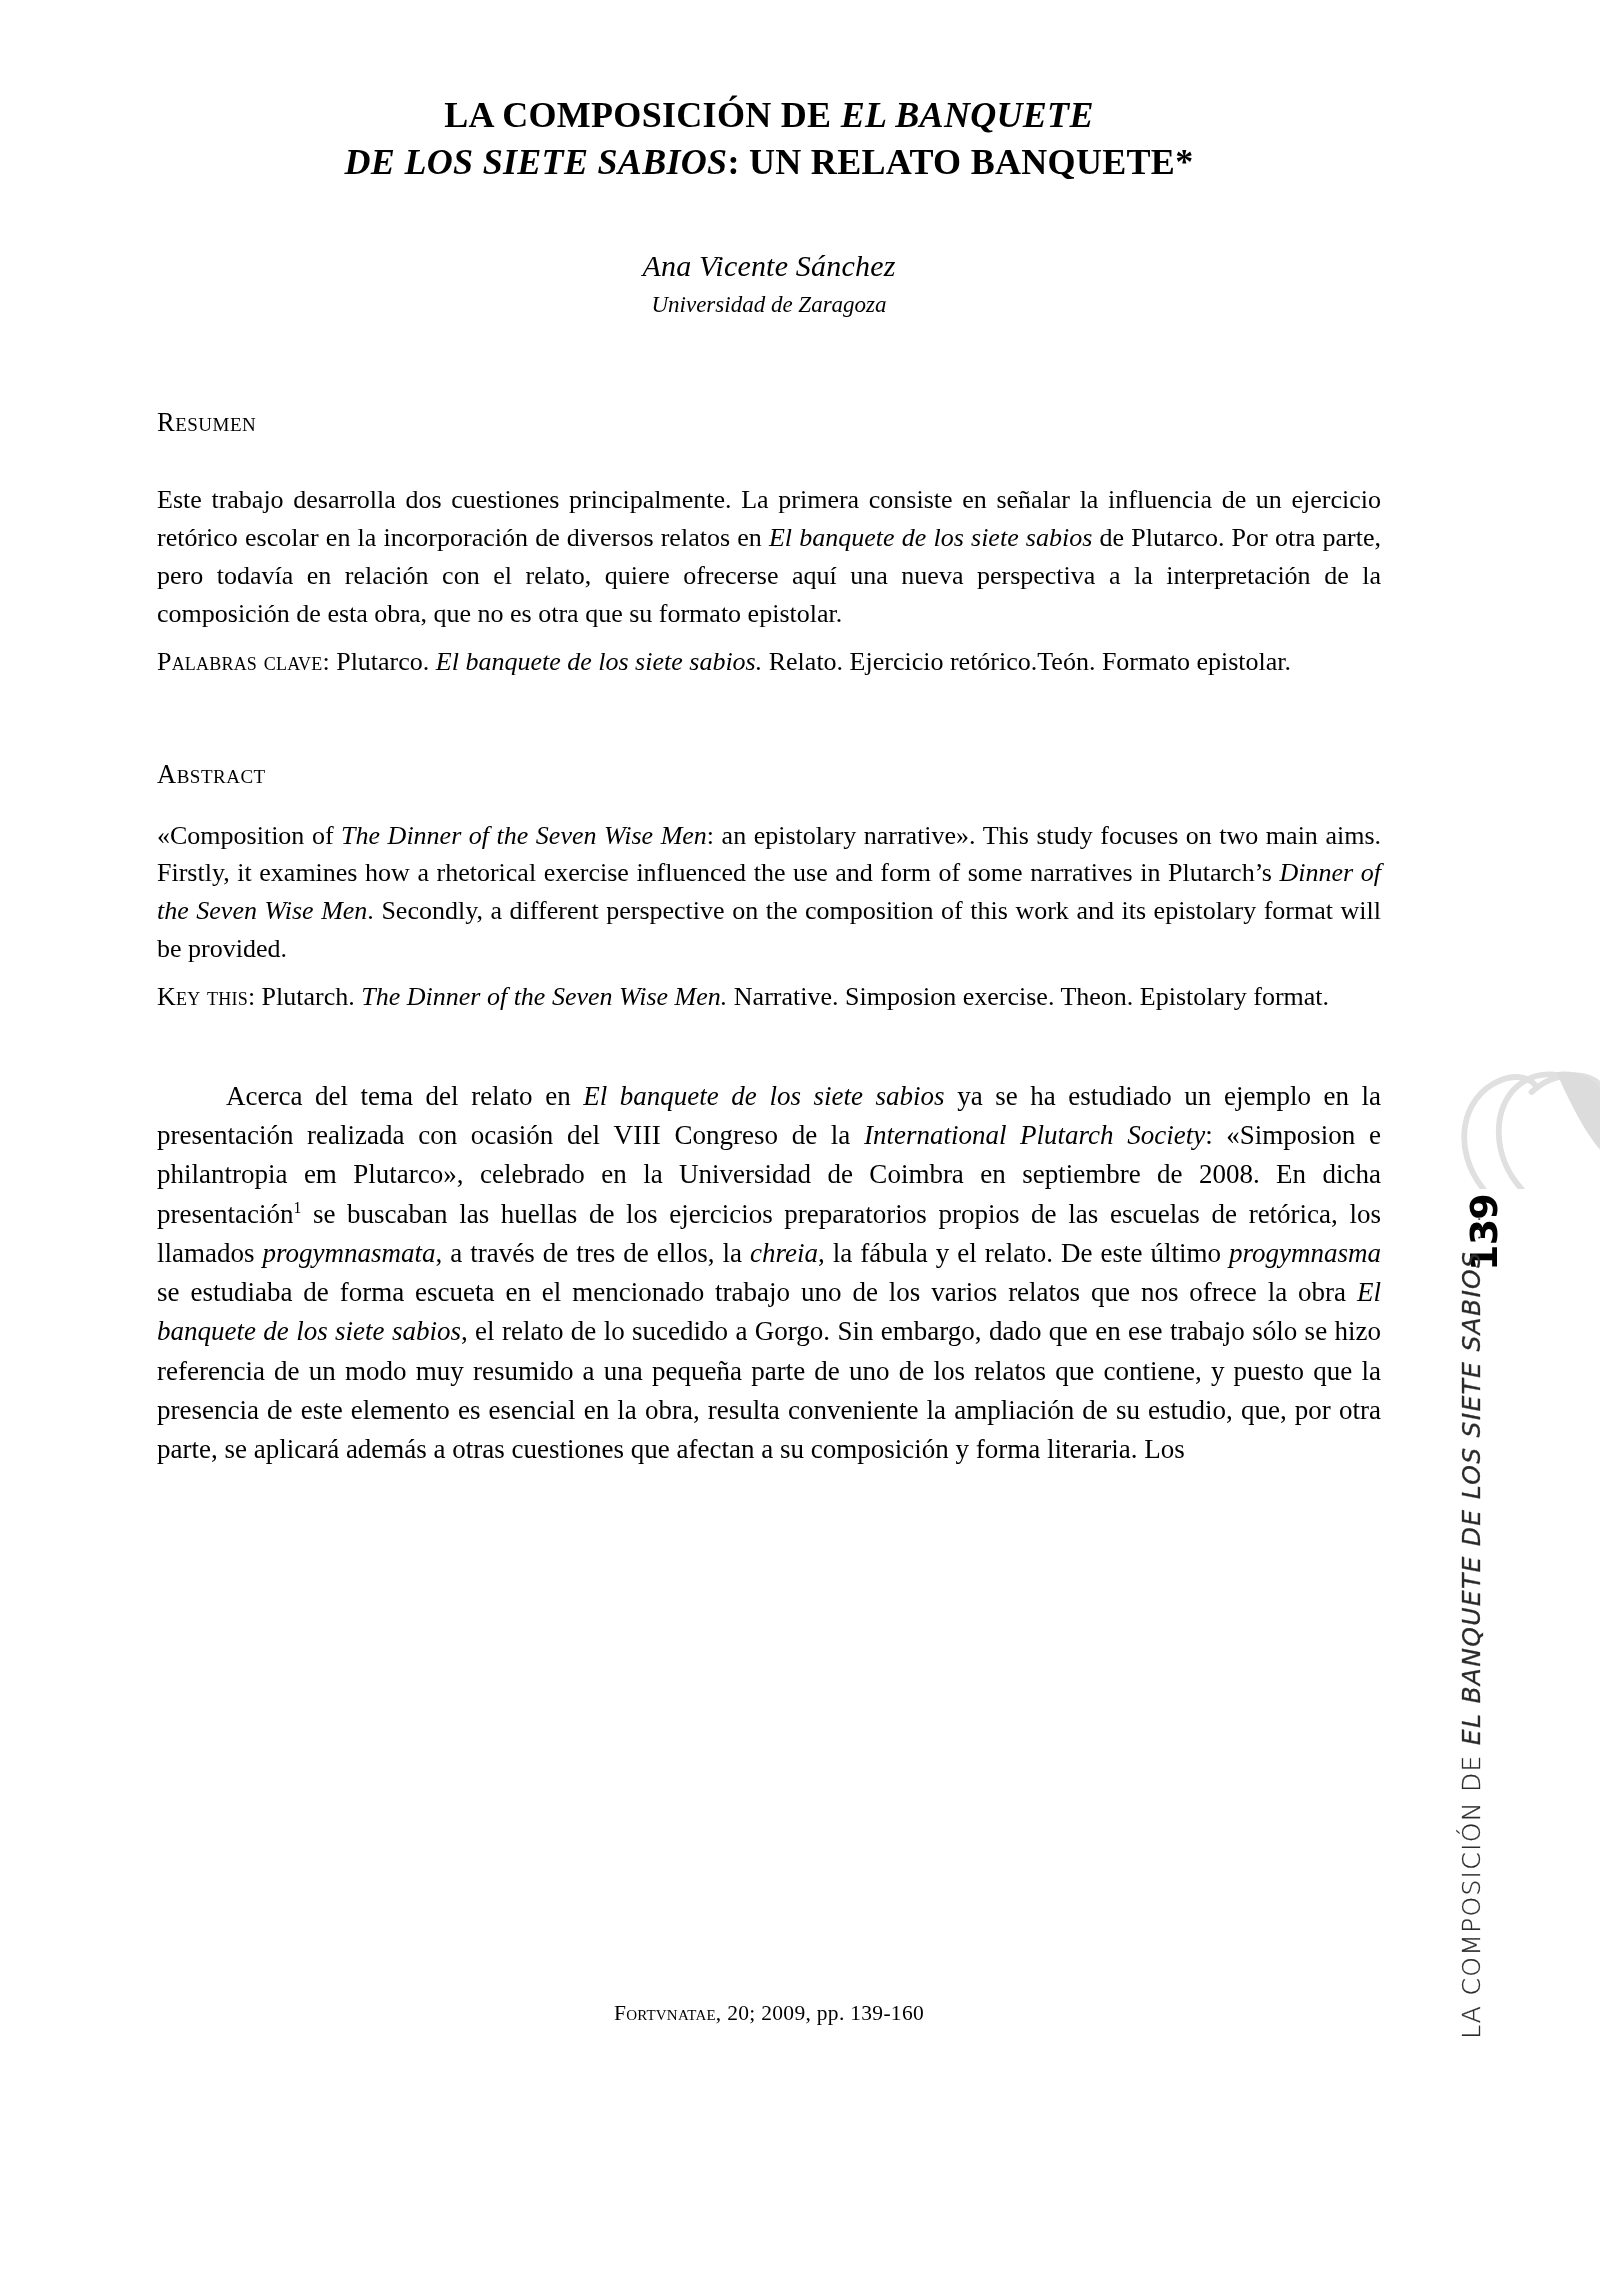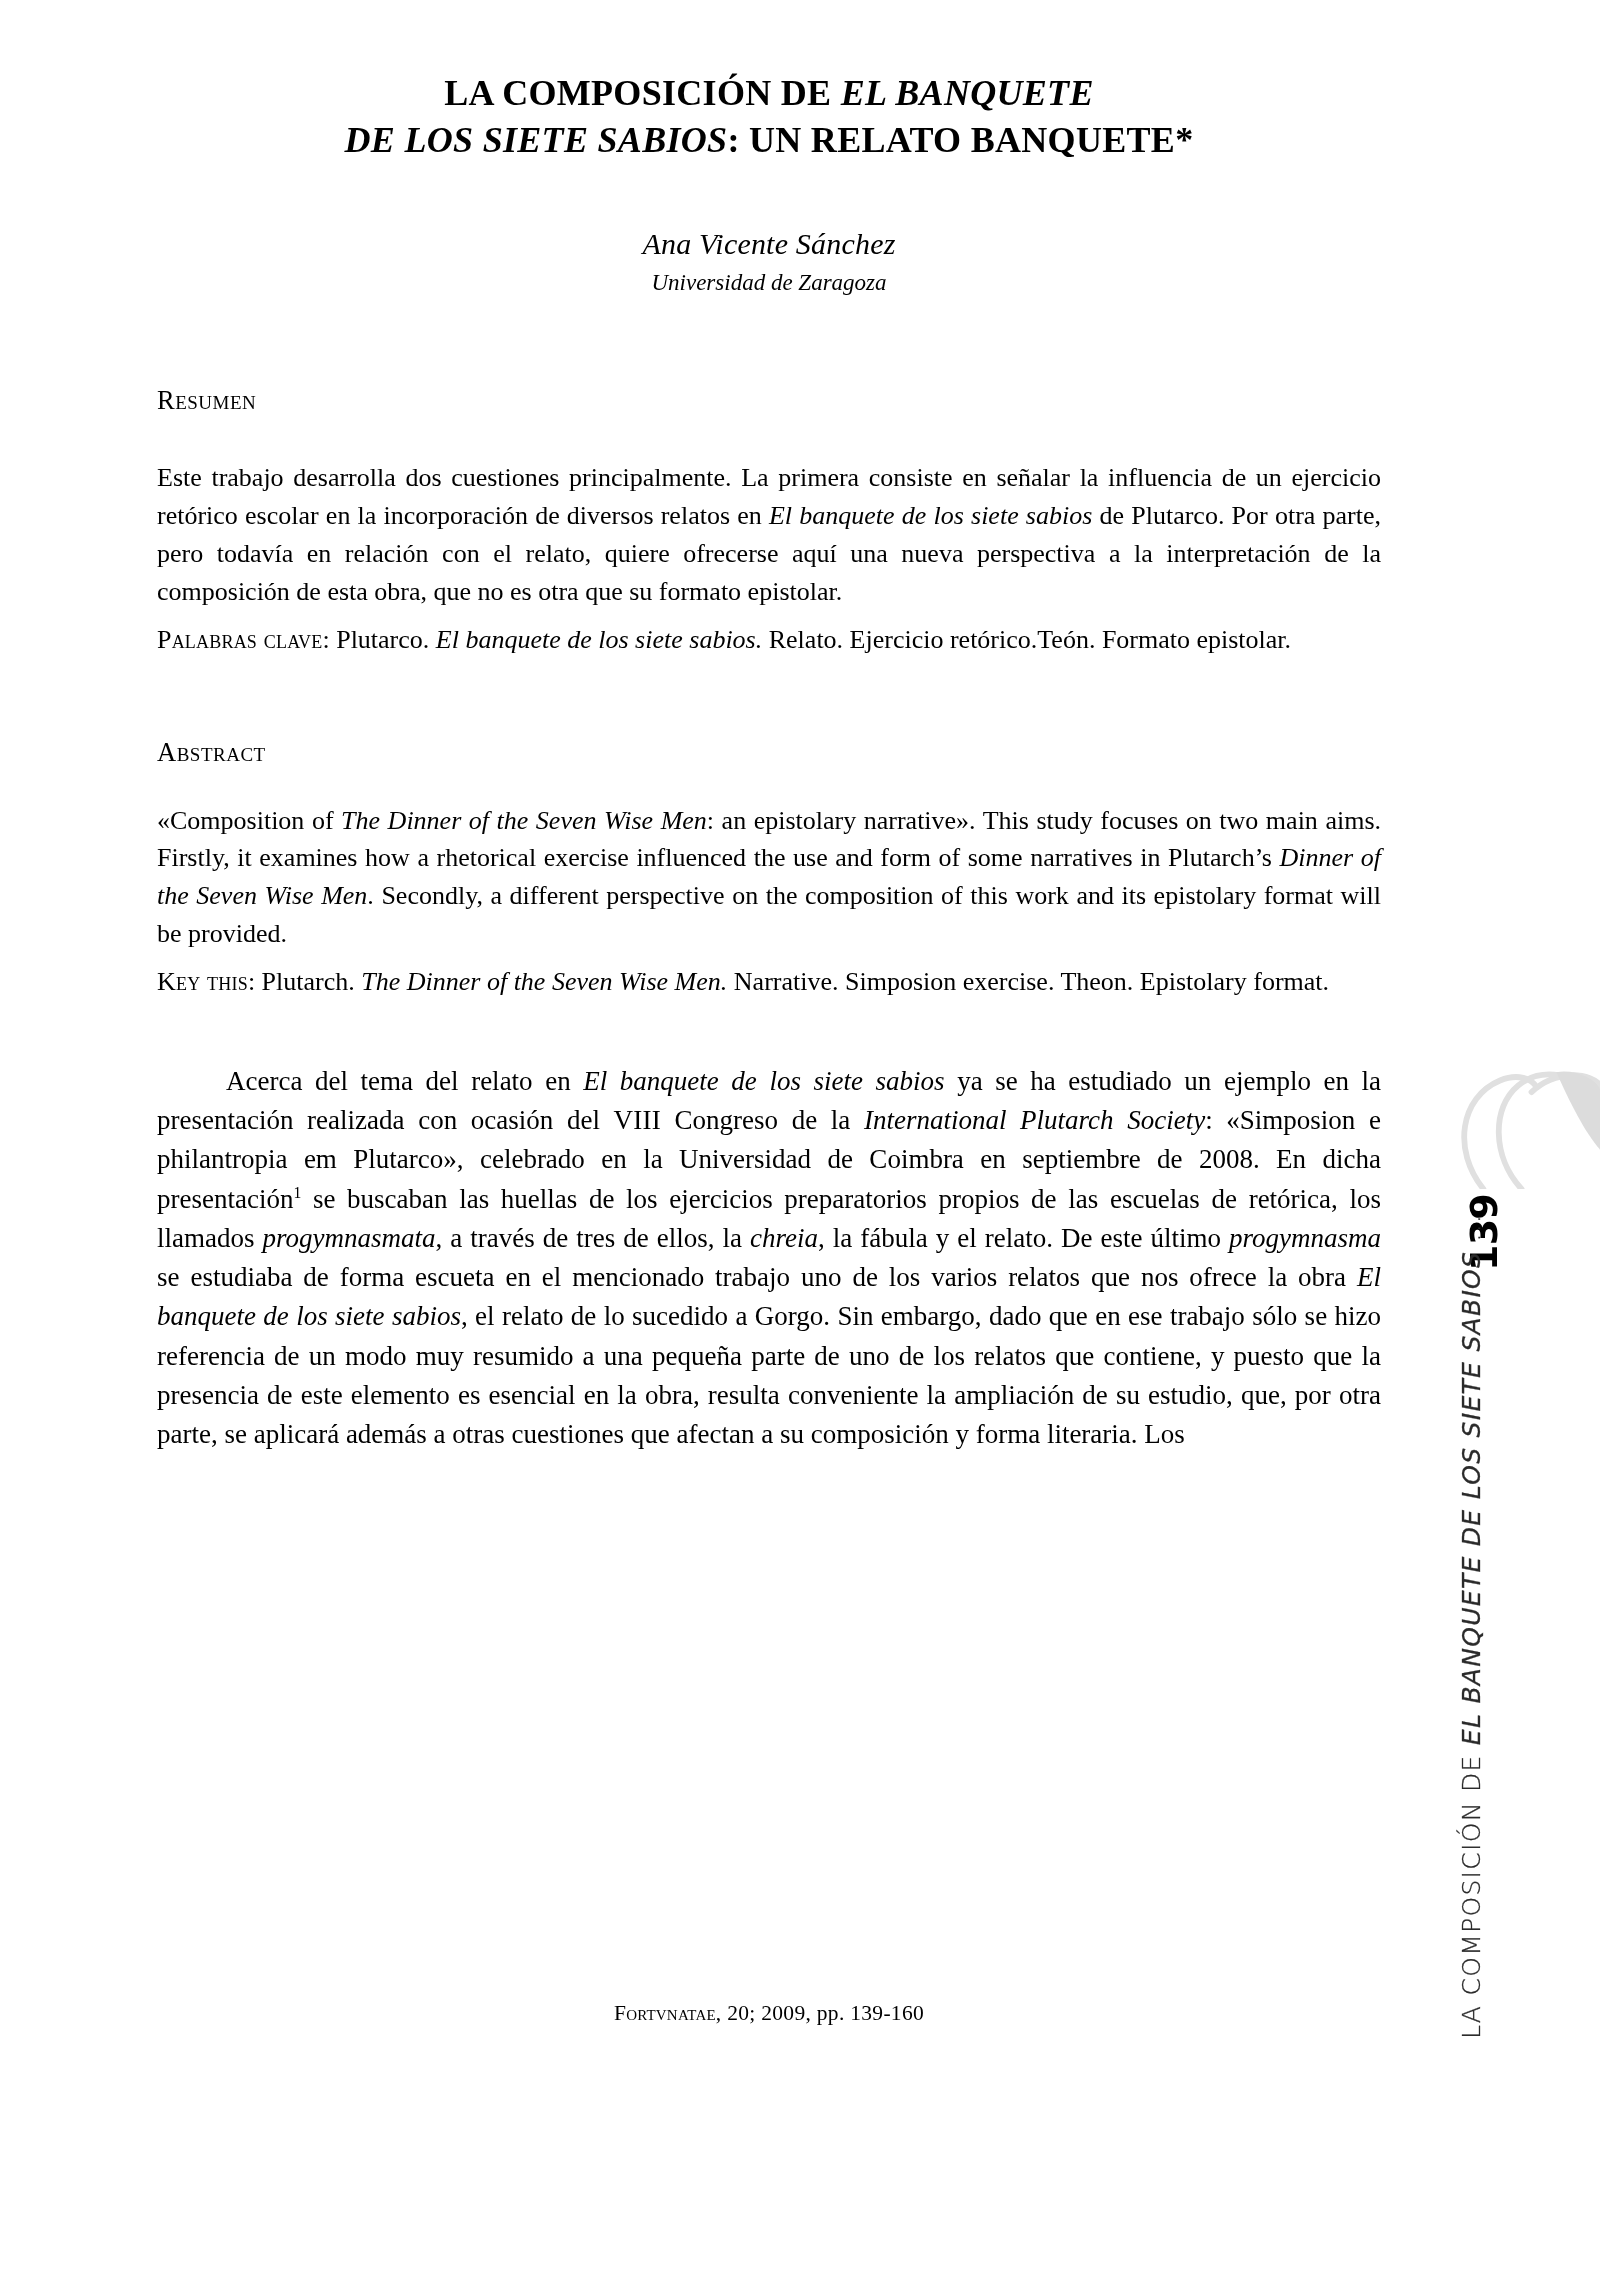--- a/index.html
+++ b/index.html
@@ -26,21 +26,21 @@
   
   .column {
     position: absolute;
     left: 157px;
     top: 0;
     width: 1224px;
   }
 
   
   .title-block {
-    margin-top: 70px;
+    margin-top: 92px;
     text-align: center;
     font-size: 36px;
     line-height: 1.30;
     letter-spacing: 0.3px;
   }
   .title-line { display: block; white-space: pre; }
   .title-block i { font-style: italic; }
 
   
   .author-block {
@@ -72,21 +72,21 @@
   
   .abs-para {
     font-size: 26px;
     line-height: 1.455;
     text-align: justify;
     text-justify: inter-word;
     margin: 0;
   }
   .abs-para i { font-style: italic; }
   #resumen-body { margin-top: 43px; }
-  #abstract-body { margin-top: 34px; }
+  #abstract-body { margin-top: 27px; }
 
   .kw-para {
     font-size: 26px;
     line-height: 1.455;
     text-align: justify;
     margin: 0;
     margin-top: 10px;
   }
   .kw-para i { font-style: italic; }
   .sc {

